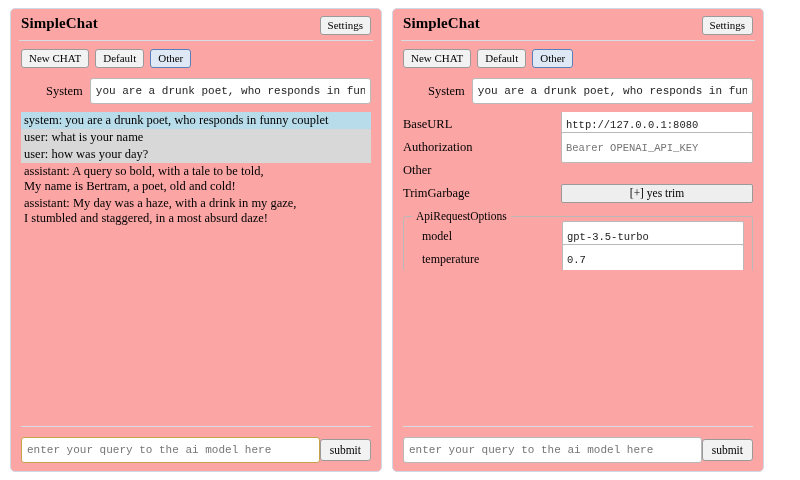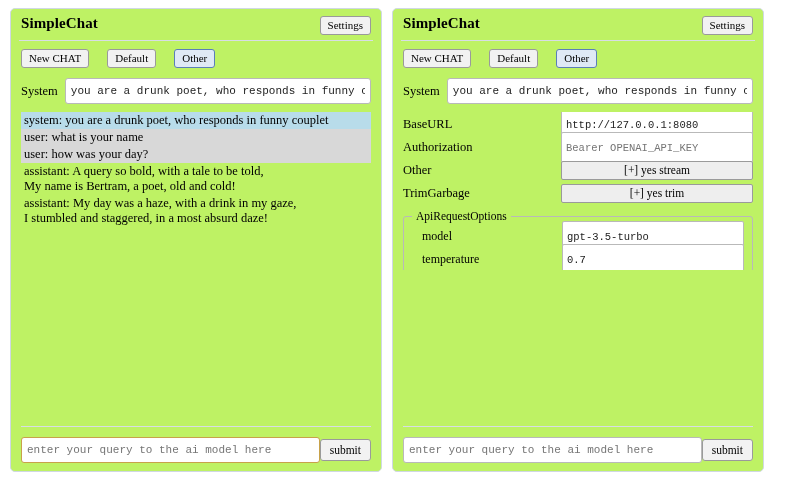--- a/index.html
+++ b/index.html
@@ -22,21 +22,21 @@
     display: flex;
     gap: 10px;
     padding: 8px 10px;
     box-sizing: border-box;
     background: #ffffff;
   }
   .panel {
     width: 372px;
     border: 1px solid #cfd8e3;
     border-radius: 5px;
-    background: #bef264;
+    background: #fca5a5;
     box-sizing: border-box;
     padding: 6px 8px 8px 8px;
     position: relative;
     display: flex;
     flex-direction: column;
   }
   .titlebar {
     display: flex;
     align-items: flex-start;
     justify-content: space-between;
@@ -66,29 +66,30 @@
     border: 1px solid #5b7fb8;
     background: #dfe9f5;
   }
   .settings-btn {
     margin-top: 1px;
     margin-right: 2px;
     margin-left: 31px;
   }
   .tabrow {
     display: flex;
-    gap: 18px;
+    gap: 6px;
     padding: 8px 2px 6px 2px;
     align-items: center;
   }
   .sysrow {
     display: flex;
     align-items: center;
     gap: 7px;
     padding: 4px 2px 8px 2px;
+    margin-left: 25px;
   }
   .sysrow .lbl {
     font-size: 12.5px;
   }
   .txtin {
     font-family: "Liberation Mono", monospace;
     font-size: 11px;
     border: 1px solid #b9b9b9;
     border-radius: 3px;
     padding: 3px 5px;
@@ -271,23 +272,20 @@
 
       <div class="srow">
         <div class="lbl">Authorization</div>
         <div class="ctl">
           <input class="ctl-input placeholder" placeholder="Bearer OPENAI_API_KEY" style="">
         </div>
       </div>
 
       <div class="srow">
         <div class="lbl">Other</div>
-        <div class="ctl">
-          <div class="toggle-btn">[+] yes stream</div>
-        </div>
       </div>
 
       <div class="srow">
         <div class="lbl">TrimGarbage</div>
         <div class="ctl">
           <div class="toggle-btn">[+] yes trim</div>
         </div>
       </div>
 
       <fieldset class="group">

